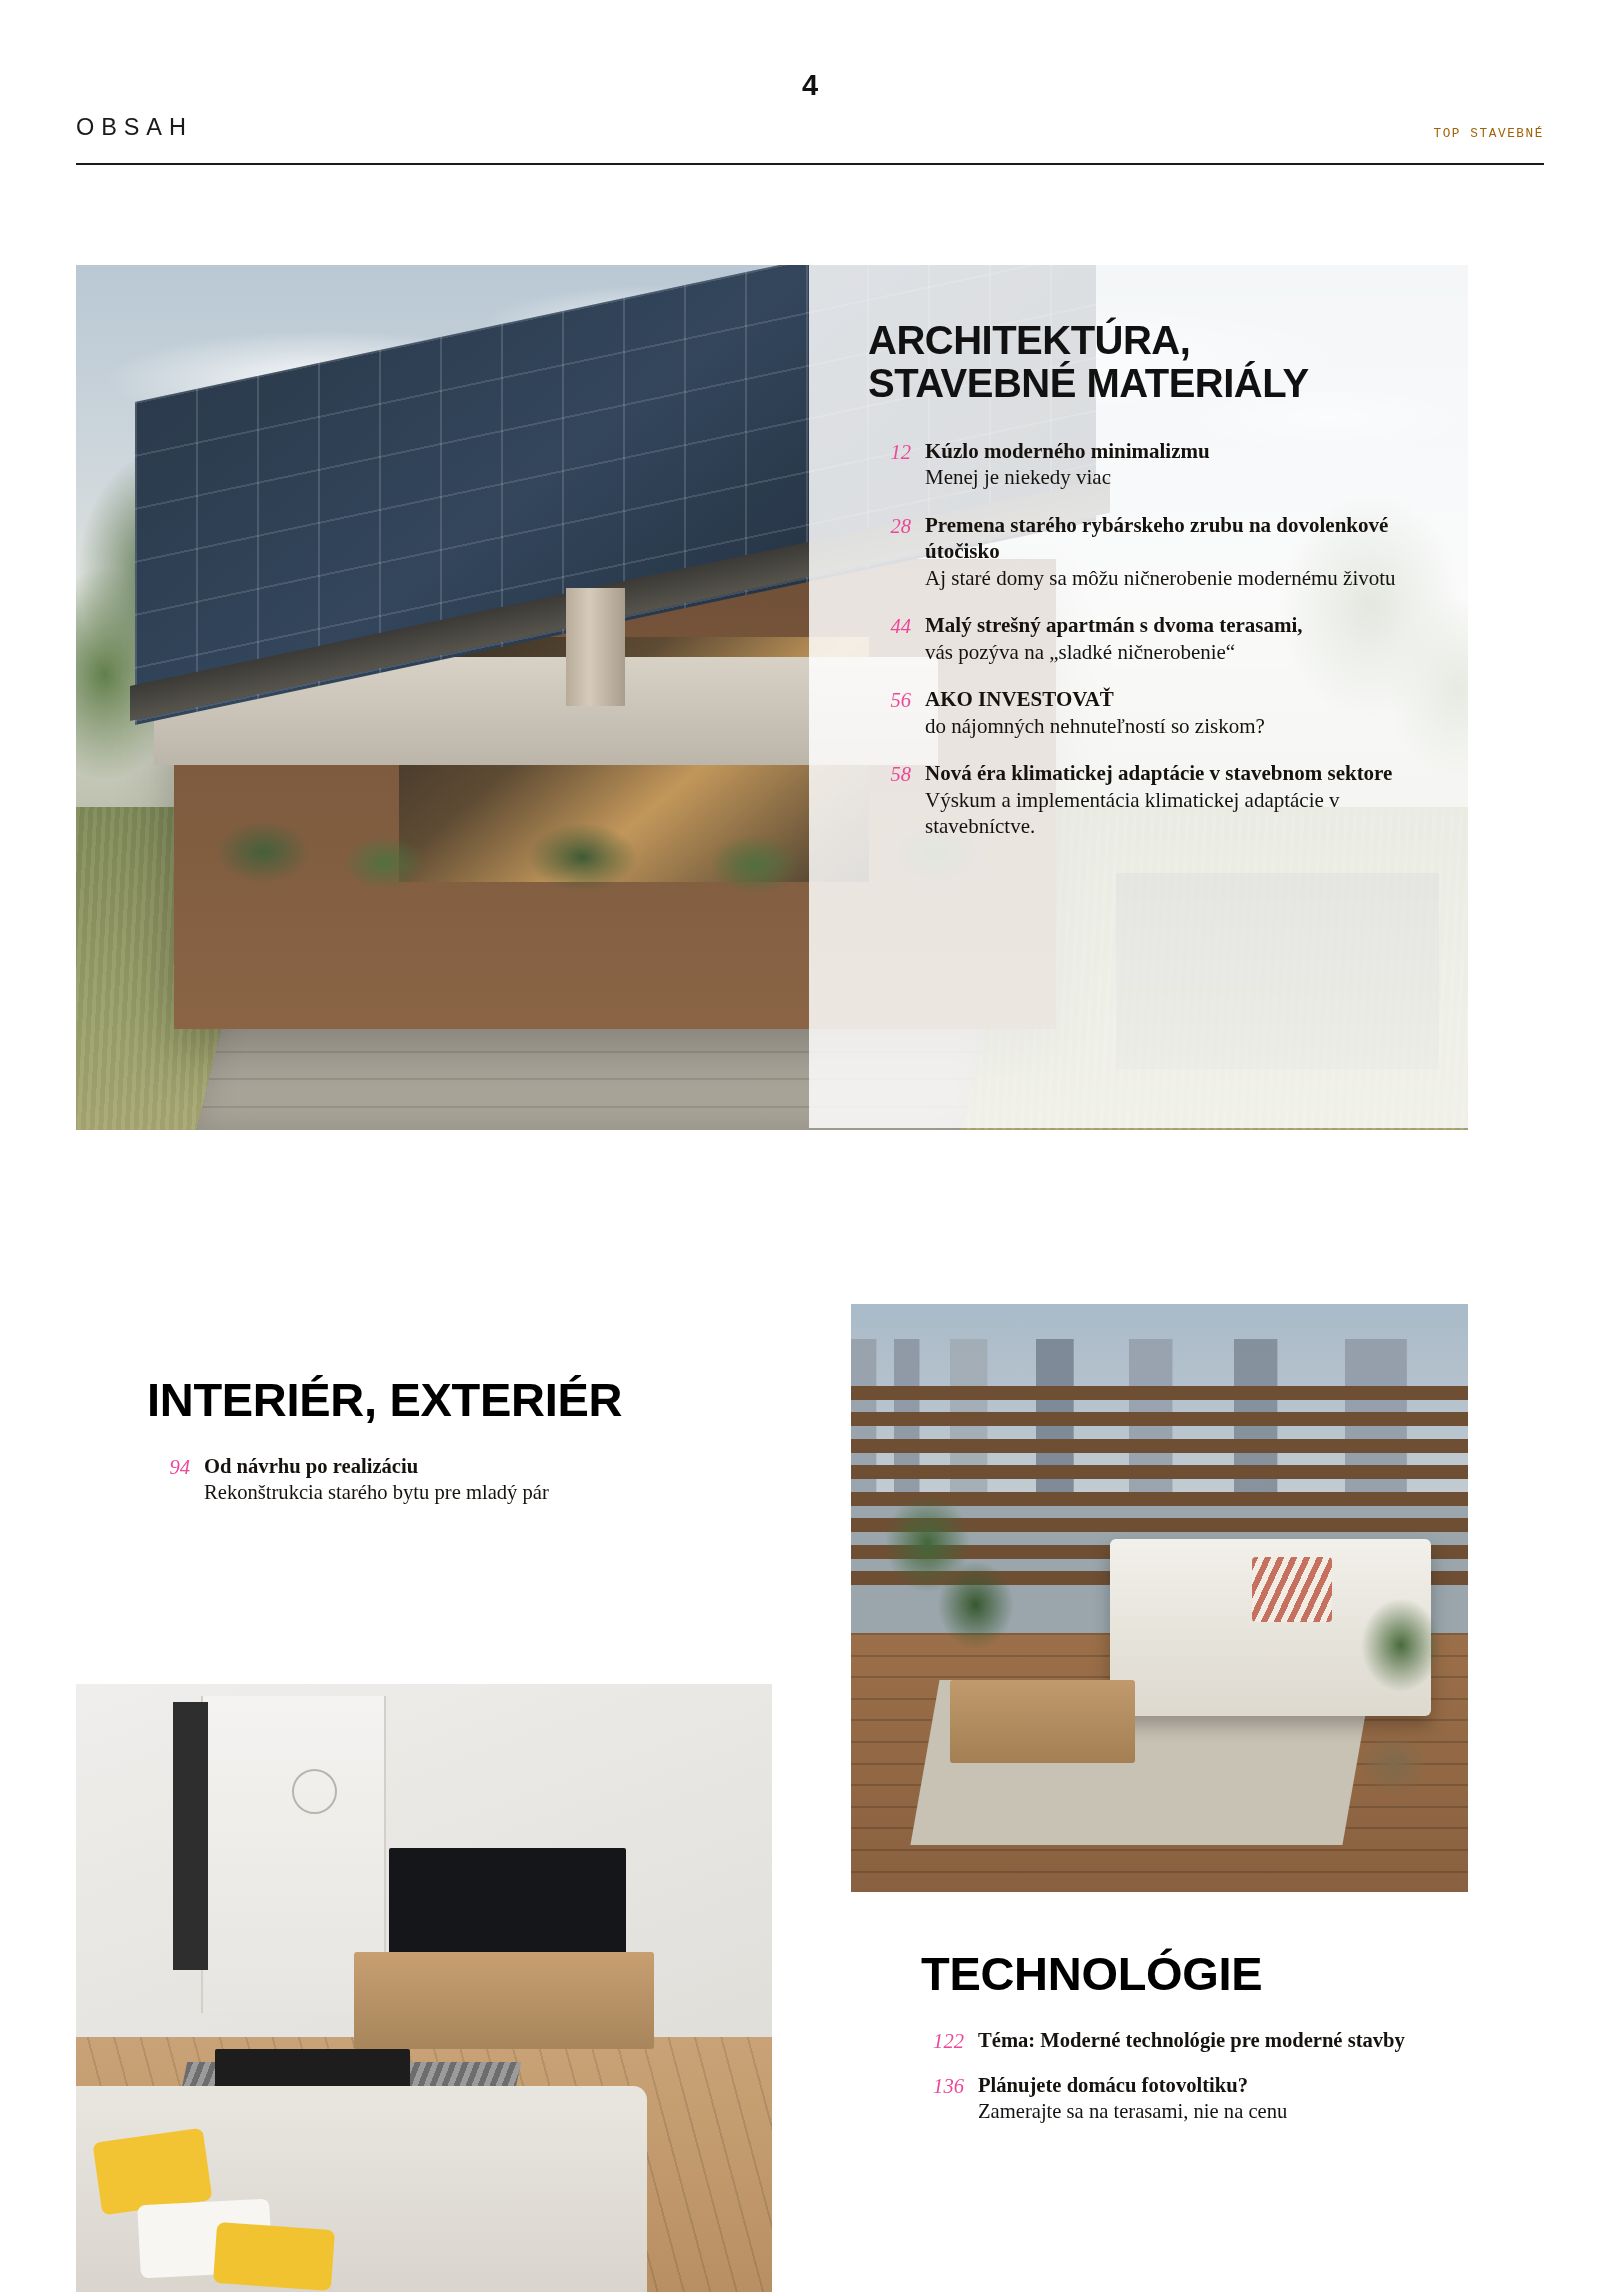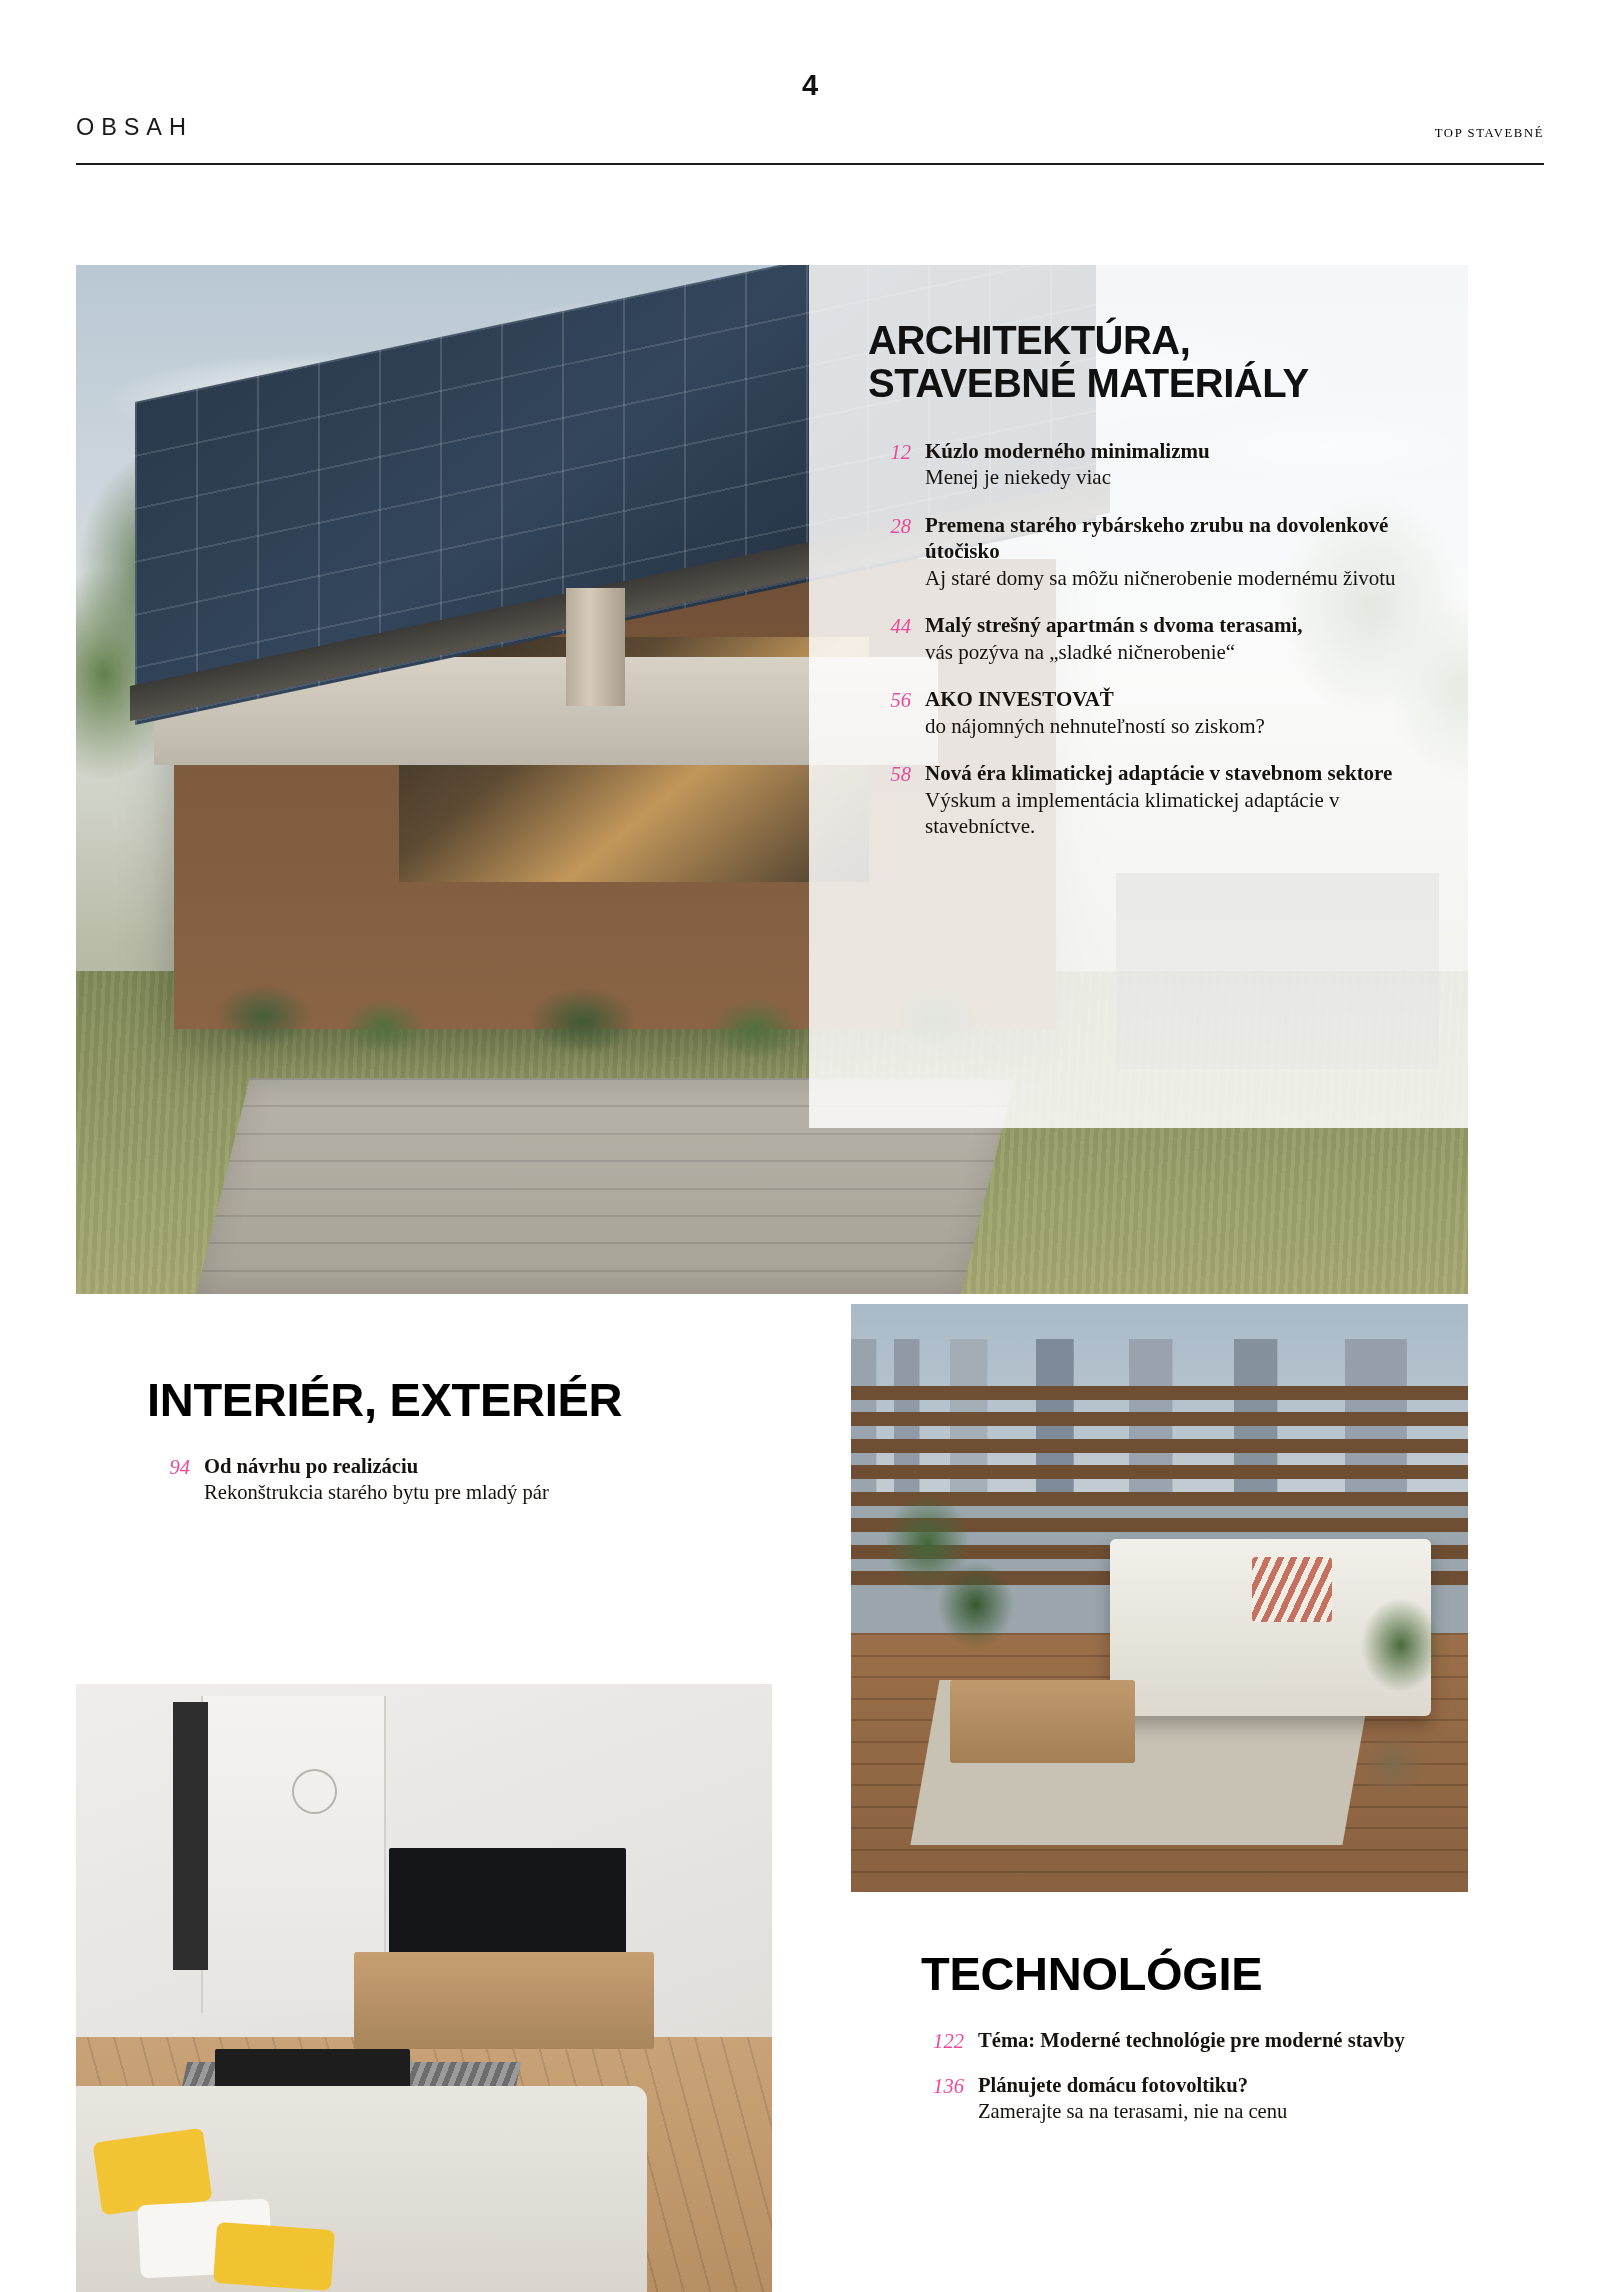--- a/index.html
+++ b/index.html
@@ -43,41 +43,41 @@
     width: 100%;
     font-family: "Liberation Sans", sans-serif;
     font-size: 23.5px;
     letter-spacing: 6.9px;
     color: #1a1a1a;
   }
   .magazine-name {
     position: absolute;
     right: 0;
     top: 57px;
-    font-family: Liberation Serif, serif;
+    font-family: Liberation Mono, monospace;
     font-size: 12.7px;
     letter-spacing: 1.6px;
-    color: #000000;
+    color: #a16207;
   }
   .header-rule {
     position: absolute;
     left: 0;
     top: 94px;
     width: 100%;
     height: 2px;
     background: #1a1a1a;
   }
 
   
   .hero {
     position: absolute;
     left: 76px;
     top: 265px;
     width: 1392px;
-    height: 1029px;
+    height: 865px;
     overflow: hidden;
   }
   .hero-sky {
     position: absolute;
     inset: 0;
     background:
       linear-gradient(to bottom, #b9c8d4 0%, #cdd6dc 22%, #dfe2de 38%, #cfd2c6 52%, #b9bca8 66%, #9aa384 100%);
   }
   .hero-clouds {
     position: absolute;

